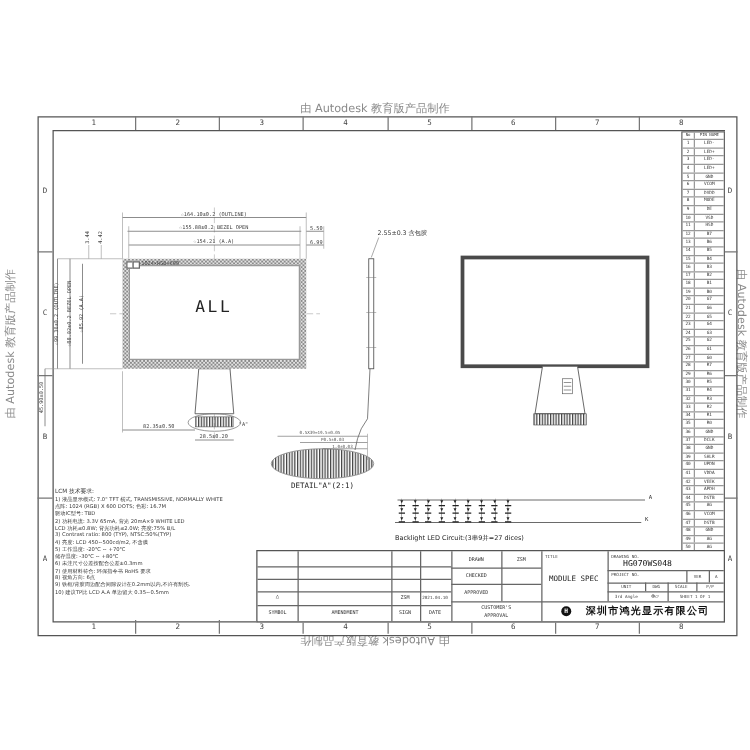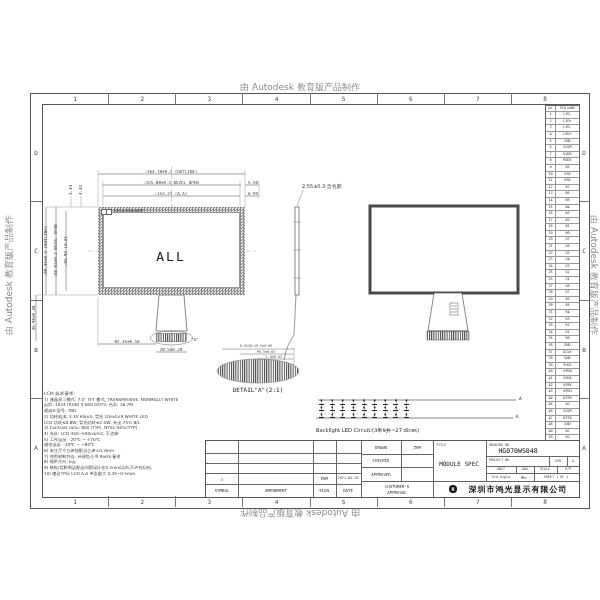--- a/index.html
+++ b/index.html
@@ -160,21 +160,21 @@
     <line x1="318" y1="400" x2="516" y2="400" stroke="#555" stroke-width="0.7"></line>
     <line x1="316" y1="418" x2="513" y2="418" stroke="#555" stroke-width="0.7"></line>
   </svg>
 
   <div id="bezel">
     <div id="aa"></div>
   </div>
   <div class="pxmark" style="left:101px;top:209px;"></div>
   <div class="pxmark" style="left:106px;top:209px;"></div>
   <span class="t d" style="left:113px;top:208px;">1024×RGB×600</span>
-  <span class="t c" id="all-label" style="left:171px;top:256px;">ALL</span>
+  <span class="t c" id="all-label" style="left:171px;top:246px;">ALL</span>
 
   <span class="t d c" style="left:171px;top:171px;">☆164.10±0.2 (OUTLINE)</span>
   <span class="t d c" style="left:171px;top:182px;">☆155.88±0.2 BEZEL OPEN</span>
   <span class="t d c" style="left:171px;top:193px;">☆154.21 (A.A)</span>
   <span class="t d" style="left:248px;top:180px;">5.50</span>
   <span class="t d" style="left:248px;top:191px;">6.99</span>
   <span class="t d cr" style="left:45px;top:251px;">☆99.36±0.2 (OUTLINE)</span>
   <span class="t d cr" style="left:55px;top:251px;">☆88.02±0.2 BEZEL OPEN</span>
   <span class="t d cr" style="left:65px;top:251px;">☆85.92 (A.A)</span>
   <span class="t d cr" style="left:33px;top:318px;">45.90±0.50</span>

